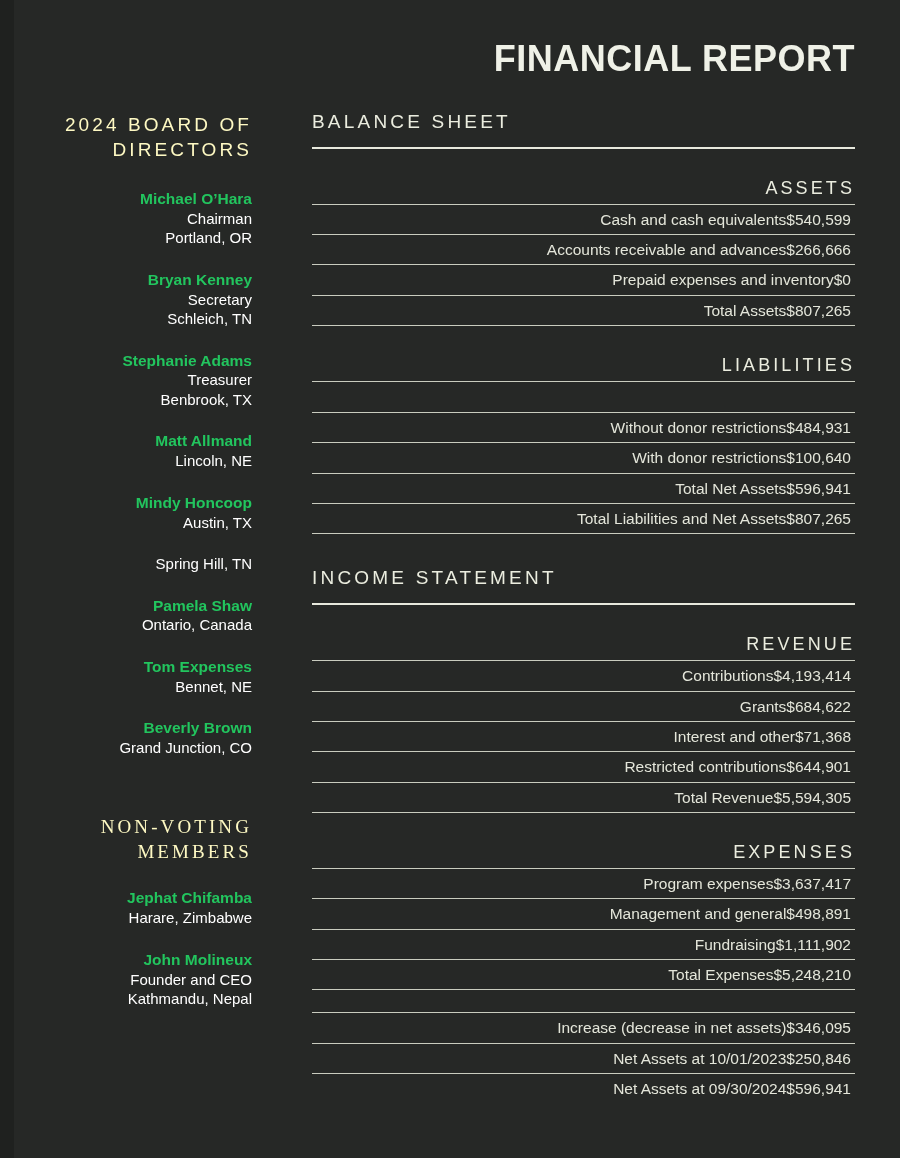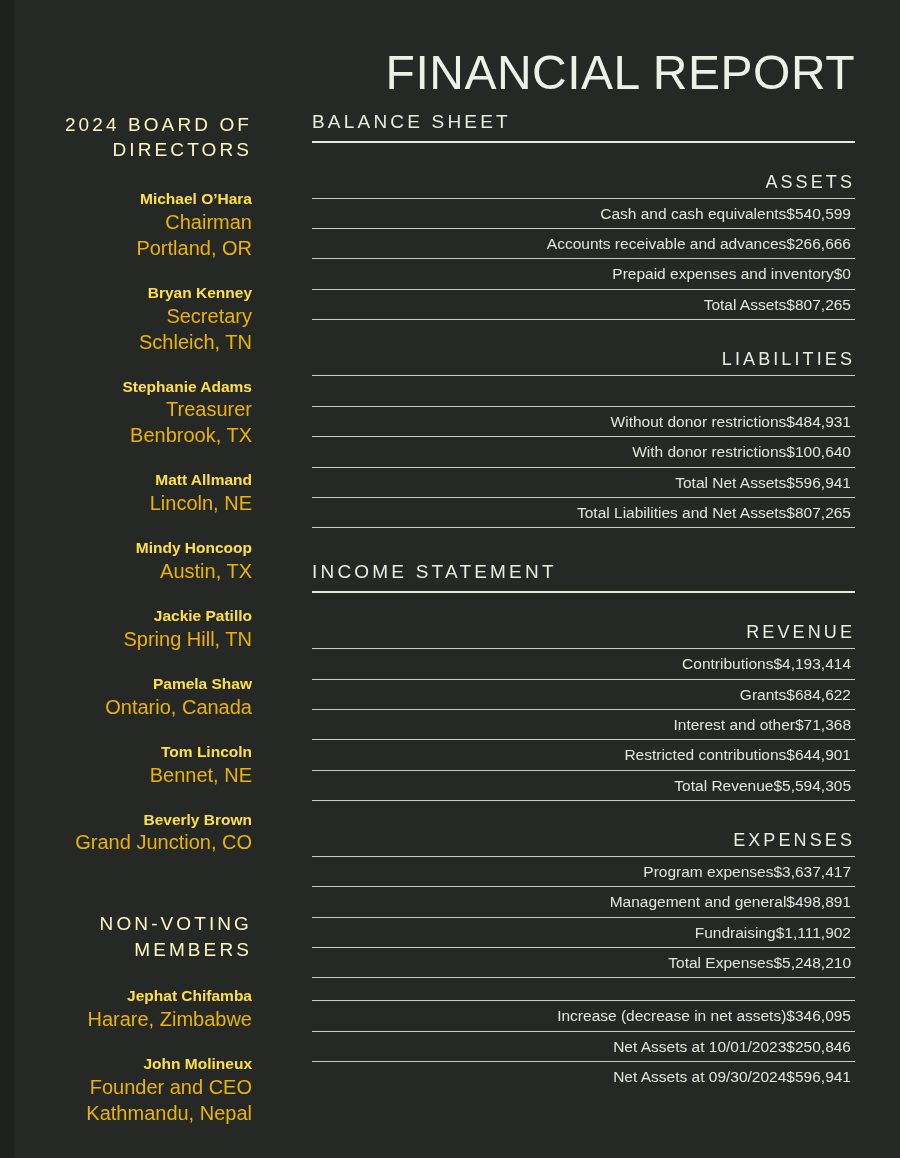--- a/index.html
+++ b/index.html
@@ -31,22 +31,22 @@
     width: 900px; height: 1158px;
   }
 
   
   .report-title {
     position: absolute;
     left: 312px;
     top: 16px;
     width: 543px;
     text-align: right;
-    font-size: 48px;
-    font-weight: 400;
+    font-size: 36px;
+    font-weight: 700;
     letter-spacing: 0.5px;
     line-height: 1.05;
     color: #eff1e7;
     white-space: nowrap;
   }
 
   
   .sidebar {
     position: absolute;
     left: 40px;
@@ -59,37 +59,38 @@
     font-weight: 400;
     letter-spacing: 3.1px;
     line-height: 1.34;
     color: #fef9c3;
     margin: 0 0 26px 0;
     text-transform: uppercase;
   }
   .sidebar-heading.non-voting {
     margin-top: 0;
     margin-bottom: 24px;
+    font-family: Liberation Serif, serif;
   }
   .member {
     margin-bottom: 22px;
   }
   .member:last-child { margin-bottom: 0; }
   .member-name {
     font-size: 15.5px;
     font-weight: 700;
     line-height: 1.28;
-    color: #fde047;
+    color: #22c55e;
   }
   .member-role,
   .member-location {
-    font-size: 20px;
+    font-size: 15px;
     font-weight: 400;
     line-height: 1.3;
-    color: #eab308;
+    color: #ffffff;
   }
   .sidebar-gap {
     height: 56px;
   }
 
   
   .main {
     position: absolute;
     left: 312px;
     top: 112px;
@@ -98,21 +99,21 @@
 
   .section {
     margin-bottom: 0;
   }
   .section-title {
     font-size: 19px;
     font-weight: 400;
     letter-spacing: 3.2px;
     text-transform: uppercase;
     color: #ebeddf;
-    padding-bottom: 8px;
+    padding-bottom: 14px;
     line-height: 1.1;
   }
   .rule-major {
     height: 0;
     border-top: 2px solid #e7e9dd;
   }
   .rule-minor {
     height: 0;
     border-top: 1.5px solid #c9ccbf;
   }
@@ -195,29 +196,28 @@
         </div>
         <div class="member">
           <div class="member-name">Matt Allmand</div>
           <div class="member-location">Lincoln, NE</div>
         </div>
         <div class="member">
           <div class="member-name">Mindy Honcoop</div>
           <div class="member-location">Austin, TX</div>
         </div>
         <div class="member">
-          <div class="member-name">Jackie Patillo</div>
           <div class="member-location">Spring Hill, TN</div>
         </div>
         <div class="member">
           <div class="member-name">Pamela Shaw</div>
           <div class="member-location">Ontario, Canada</div>
         </div>
         <div class="member">
-          <div class="member-name">Tom Lincoln</div>
+          <div class="member-name">Tom Expenses</div>
           <div class="member-location">Bennet, NE</div>
         </div>
         <div class="member">
           <div class="member-name">Beverly Brown</div>
           <div class="member-location">Grand Junction, CO</div>
         </div>
       </div>
 
     <div class="sidebar-gap"></div>
 

